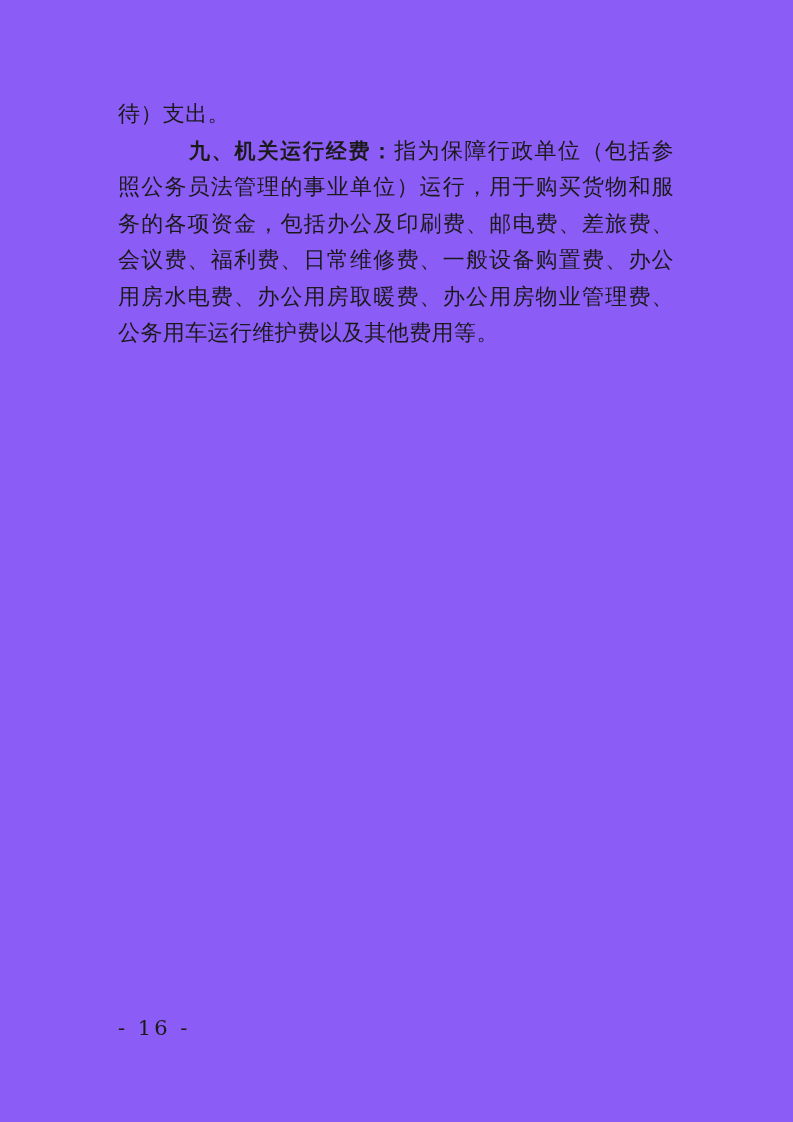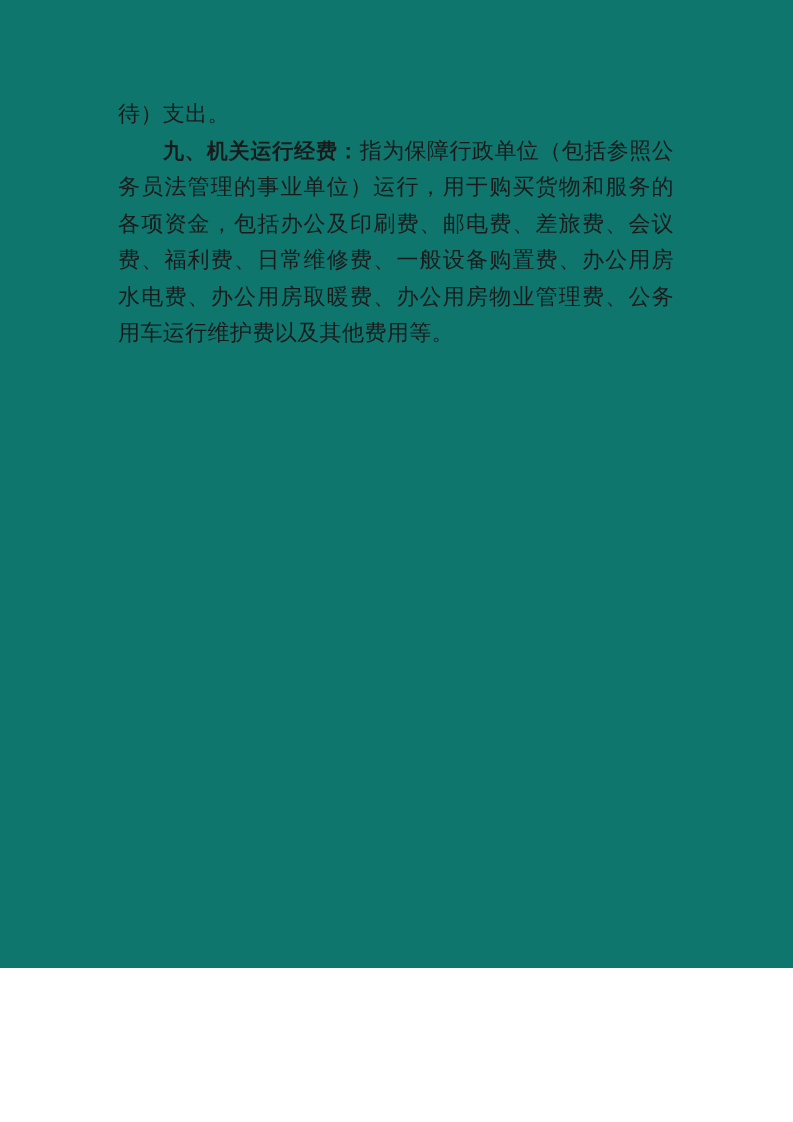--- a/index.html
+++ b/index.html
@@ -3,22 +3,22 @@
 <meta charset="utf-8">
 <style>
   html, body {
     margin: 0;
     padding: 0;
     background: #ffffff;
   }
   .page {
     position: relative;
     width: 793px;
-    height: 968px;
-    background: #0f766e;
+    height: 1122px;
+    background: #8b5cf6;
     overflow: hidden;
     font-family: "DejaVu Serif", "Liberation Serif", serif;
     color: #1a1a1a;
   }
   .content {
     position: absolute;
     left: 118px;
     top: 96px;
     width: 556px;
   }
@@ -32,20 +32,21 @@
     overflow-wrap: break-word;
   }
   .para.indent {
     text-indent: 45px;
   }
   .bold-run {
     font-family: "DejaVu Sans", "Liberation Sans", sans-serif;
     font-weight: 700;
     font-size: 21px;
     letter-spacing: 0.8px;
+    margin-left: 26px;
   }
   .spacer-line {
     height: 36.5px;
   }
   .footer {
     position: absolute;
     left: 118px;
     top: 1016px;
     font-size: 21px;
     line-height: 24px;

